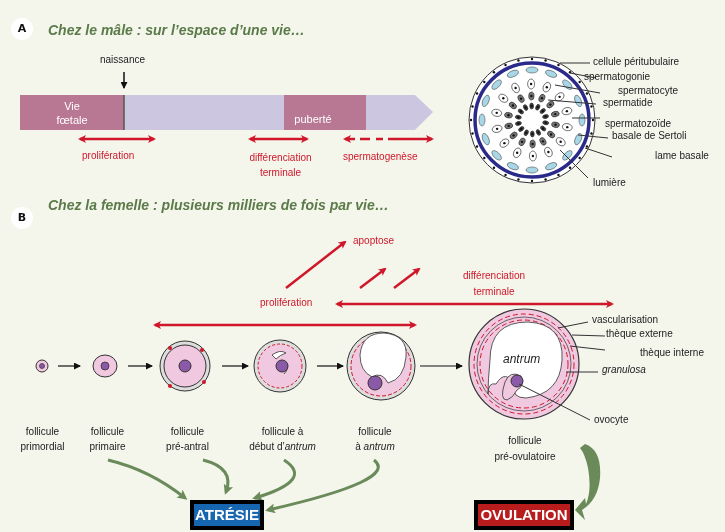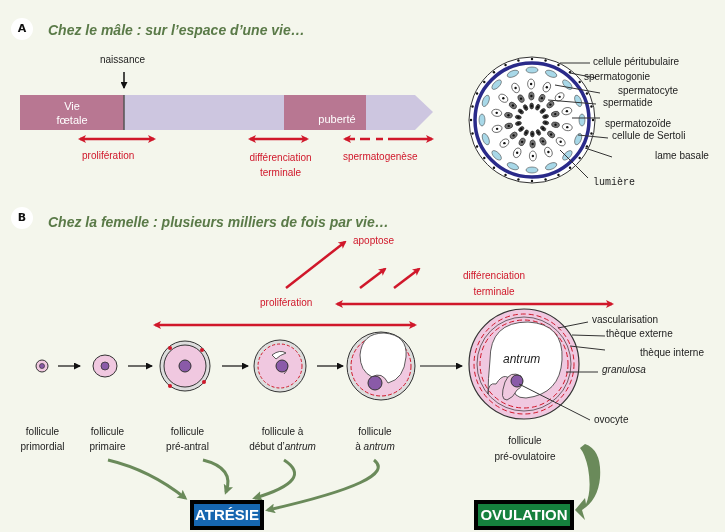--- a/index.html
+++ b/index.html
@@ -268,40 +268,40 @@
 </svg>
 
 <div class="badge" style="left:11px;top:18px;">A</div>
 <div class="section-title" style="left:48px;top:22px;">Chez le mâle : sur l’espace d’une vie…</div>
 <div class="lbl" style="left:100px;top:54px;">naissance</div>
 
 <div class="bar-seg" style="left:20px;top:95px;width:104px;height:35px;flex-direction:column;">
   <span>Vie</span>
   <span>fœtale</span>
 </div>
-<div class="bar-seg" style="left:296px;top:95px;width:82px;height:48px;">puberté</div>
+<div class="bar-seg" style="left:272px;top:95px;width:82px;height:48px;">puberté</div>
 
 <div class="lbl red" style="left:82px;top:150px;">prolifération</div>
 <div class="lbl red center" style="left:238px;top:150px;width:85px;line-height:15px;">
   <div>différenciation</div>
   <div>terminale</div>
 </div>
 <div class="lbl red" style="left:343px;top:151px;">spermatogenèse</div>
 
 <div class="lbl" style="left:593px;top:56px;">cellule péritubulaire</div>
 <div class="lbl" style="left:584px;top:71px;">spermatogonie</div>
 <div class="lbl" style="left:602px;top:85px;margin-left:16px;">spermatocyte</div>
 <div class="lbl" style="left:603px;top:97px;">spermatide</div>
 <div class="lbl" style="left:605px;top:111px;margin-top:7px;">spermatozoïde</div>
-<div class="lbl" style="left:612px;top:130px;">cellule de Sertoli</div>
+<div class="lbl" style="left:612px;top:130px;">basale de Sertoli</div>
 <div class="lbl" style="left:615px;top:150px;margin-left:40px;">lame basale</div>
-<div class="lbl" style="left:593px;top:177px;font-family:Liberation Mono, monospace;">lumière</div>
+<div class="lbl" style="left:593px;top:177px;">lumière</div>
 
 <div class="badge" style="left:11px;top:207px;">B</div>
-<div class="section-title" style="left:48px;top:214px;">Chez la femelle : plusieurs milliers de fois par vie…</div>
+<div class="section-title" style="left:48px;top:197px;">Chez la femelle : plusieurs milliers de fois par vie…</div>
 <div class="lbl red" style="left:353px;top:235px;">apoptose</div>
 <div class="lbl red" style="left:260px;top:297px;">prolifération</div>
 <div class="lbl red center" style="left:444px;top:268px;width:100px;line-height:16px;">
   <div>différenciation</div>
   <div>terminale</div>
 </div>
 
 <div class="lbl center" style="left:10px;top:424px;width:65px;line-height:15px;">
   <div>follicule</div>
   <div>primordial</div>
@@ -328,13 +328,13 @@
 </div>
 
 <div class="lbl it" style="left:503px;top:352px;font-size:12px;">antrum</div>
 <div class="lbl" style="left:592px;top:314px;">vascularisation</div>
 <div class="lbl" style="left:606px;top:328px;">thèque externe</div>
 <div class="lbl" style="left:606px;top:347px;padding-left:34px;">thèque interne</div>
 <div class="lbl it" style="left:602px;top:364px;">granulosa</div>
 <div class="lbl" style="left:594px;top:414px;">ovocyte</div>
 
 <div class="box" style="left:190px;top:500px;width:66px;height:22px;background:#1666b0;">ATRÉSIE</div>
-<div class="box" style="left:474px;top:500px;width:92px;height:22px;background:#15803d;">OVULATION</div>
+<div class="box" style="left:474px;top:500px;width:92px;height:22px;background:#b91c1c;">OVULATION</div>
 
 </body></html>

